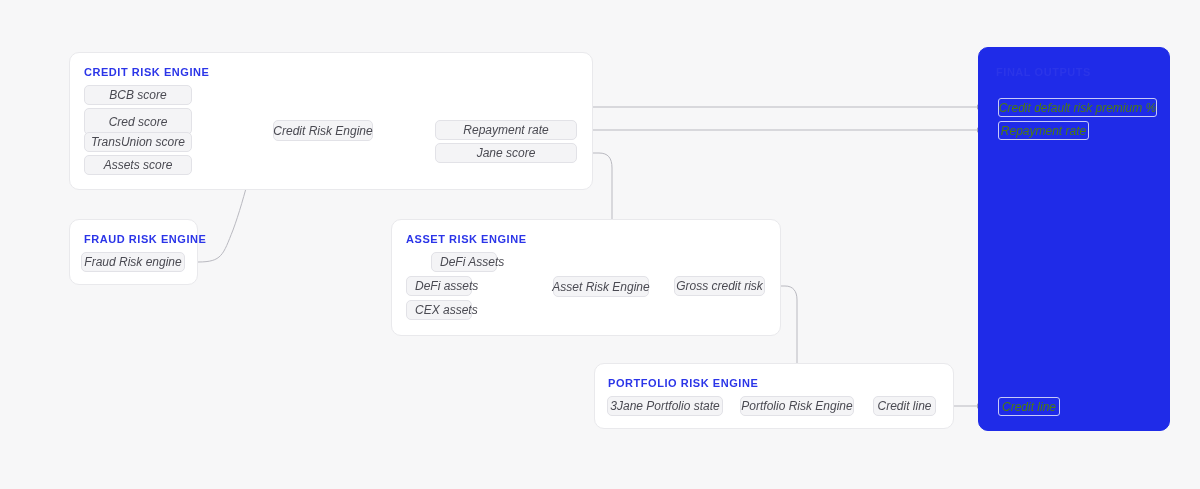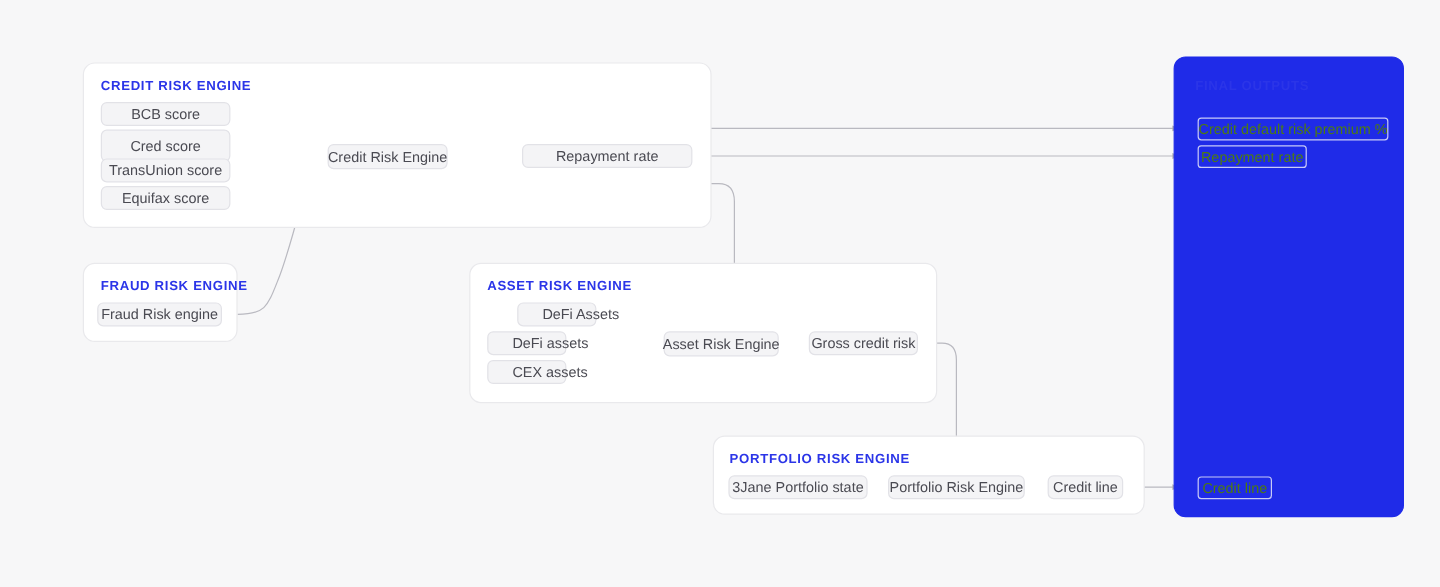--- a/index.html
+++ b/index.html
@@ -41,21 +41,22 @@
     background:#f4f4f6;
     border:1px solid #e2e2e7;
     border-radius:5px;
     color:#4a4a52;
     font-size:12px;
     line-height:1;
     display:flex;
     align-items:center;
     justify-content:center;
     white-space:nowrap;
-    padding:0 20px;
+    padding:0 8px;
+    font-style:italic;
   }
   .node.left-align{justify-content:flex-start;}
   .node.out{
     background:transparent;
     border:1px solid #c8caf7;
     border-radius:3px;
     color:#4d7c0f;
   }
 </style>
 </head>
@@ -108,25 +109,26 @@
       <path d="M919,406 L966,406" marker-end="url(#ah)"></path>
     </g>
   </svg>
 
   <div class="panel" style="left:52px;top:52px;width:524px;height:138px;"></div>
   <div class="panel-title" style="left:67px;top:66px;">CREDIT RISK ENGINE</div>
 
   <div class="node" style="left:67px;top:85px;width:108px;height:20px;">BCB score</div>
   <div class="node" style="left:67px;top:108px;width:108px;height:27px;">Cred score</div>
   <div class="node" style="left:67px;top:132px;width:108px;height:20px;">TransUnion score</div>
-  <div class="node" style="left:67px;top:155px;width:108px;height:20px;">Equifax score</div>
+  <div class="node" style="left:67px;top:155px;width:108px;height:20px;">Assets score</div>
 
   <div class="node" style="left:256px;top:120px;width:100px;height:21px;">Credit Risk Engine</div>
 
   <div class="node" style="left:418px;top:120px;width:142px;height:20px;">Repayment rate</div>
+  <div class="node" style="left:418px;top:143px;width:142px;height:20px;">Jane score</div>
 
   <div class="panel" style="left:52px;top:219px;width:129px;height:66px;"></div>
   <div class="panel-title" style="left:67px;top:233px;">FRAUD RISK ENGINE</div>
   <div class="node" style="left:64px;top:252px;width:104px;height:20px;">Fraud Risk engine</div>
 
   <div class="panel" style="left:374px;top:219px;width:390px;height:117px;"></div>
   <div class="panel-title" style="left:389px;top:233px;">ASSET RISK ENGINE</div>
 
   <div class="node left-align" style="left:389px;top:252px;width:66px;height:20px;margin-left:25px;">DeFi Assets</div>
   <div class="node left-align" style="left:389px;top:276px;width:66px;height:20px;">DeFi assets</div>

